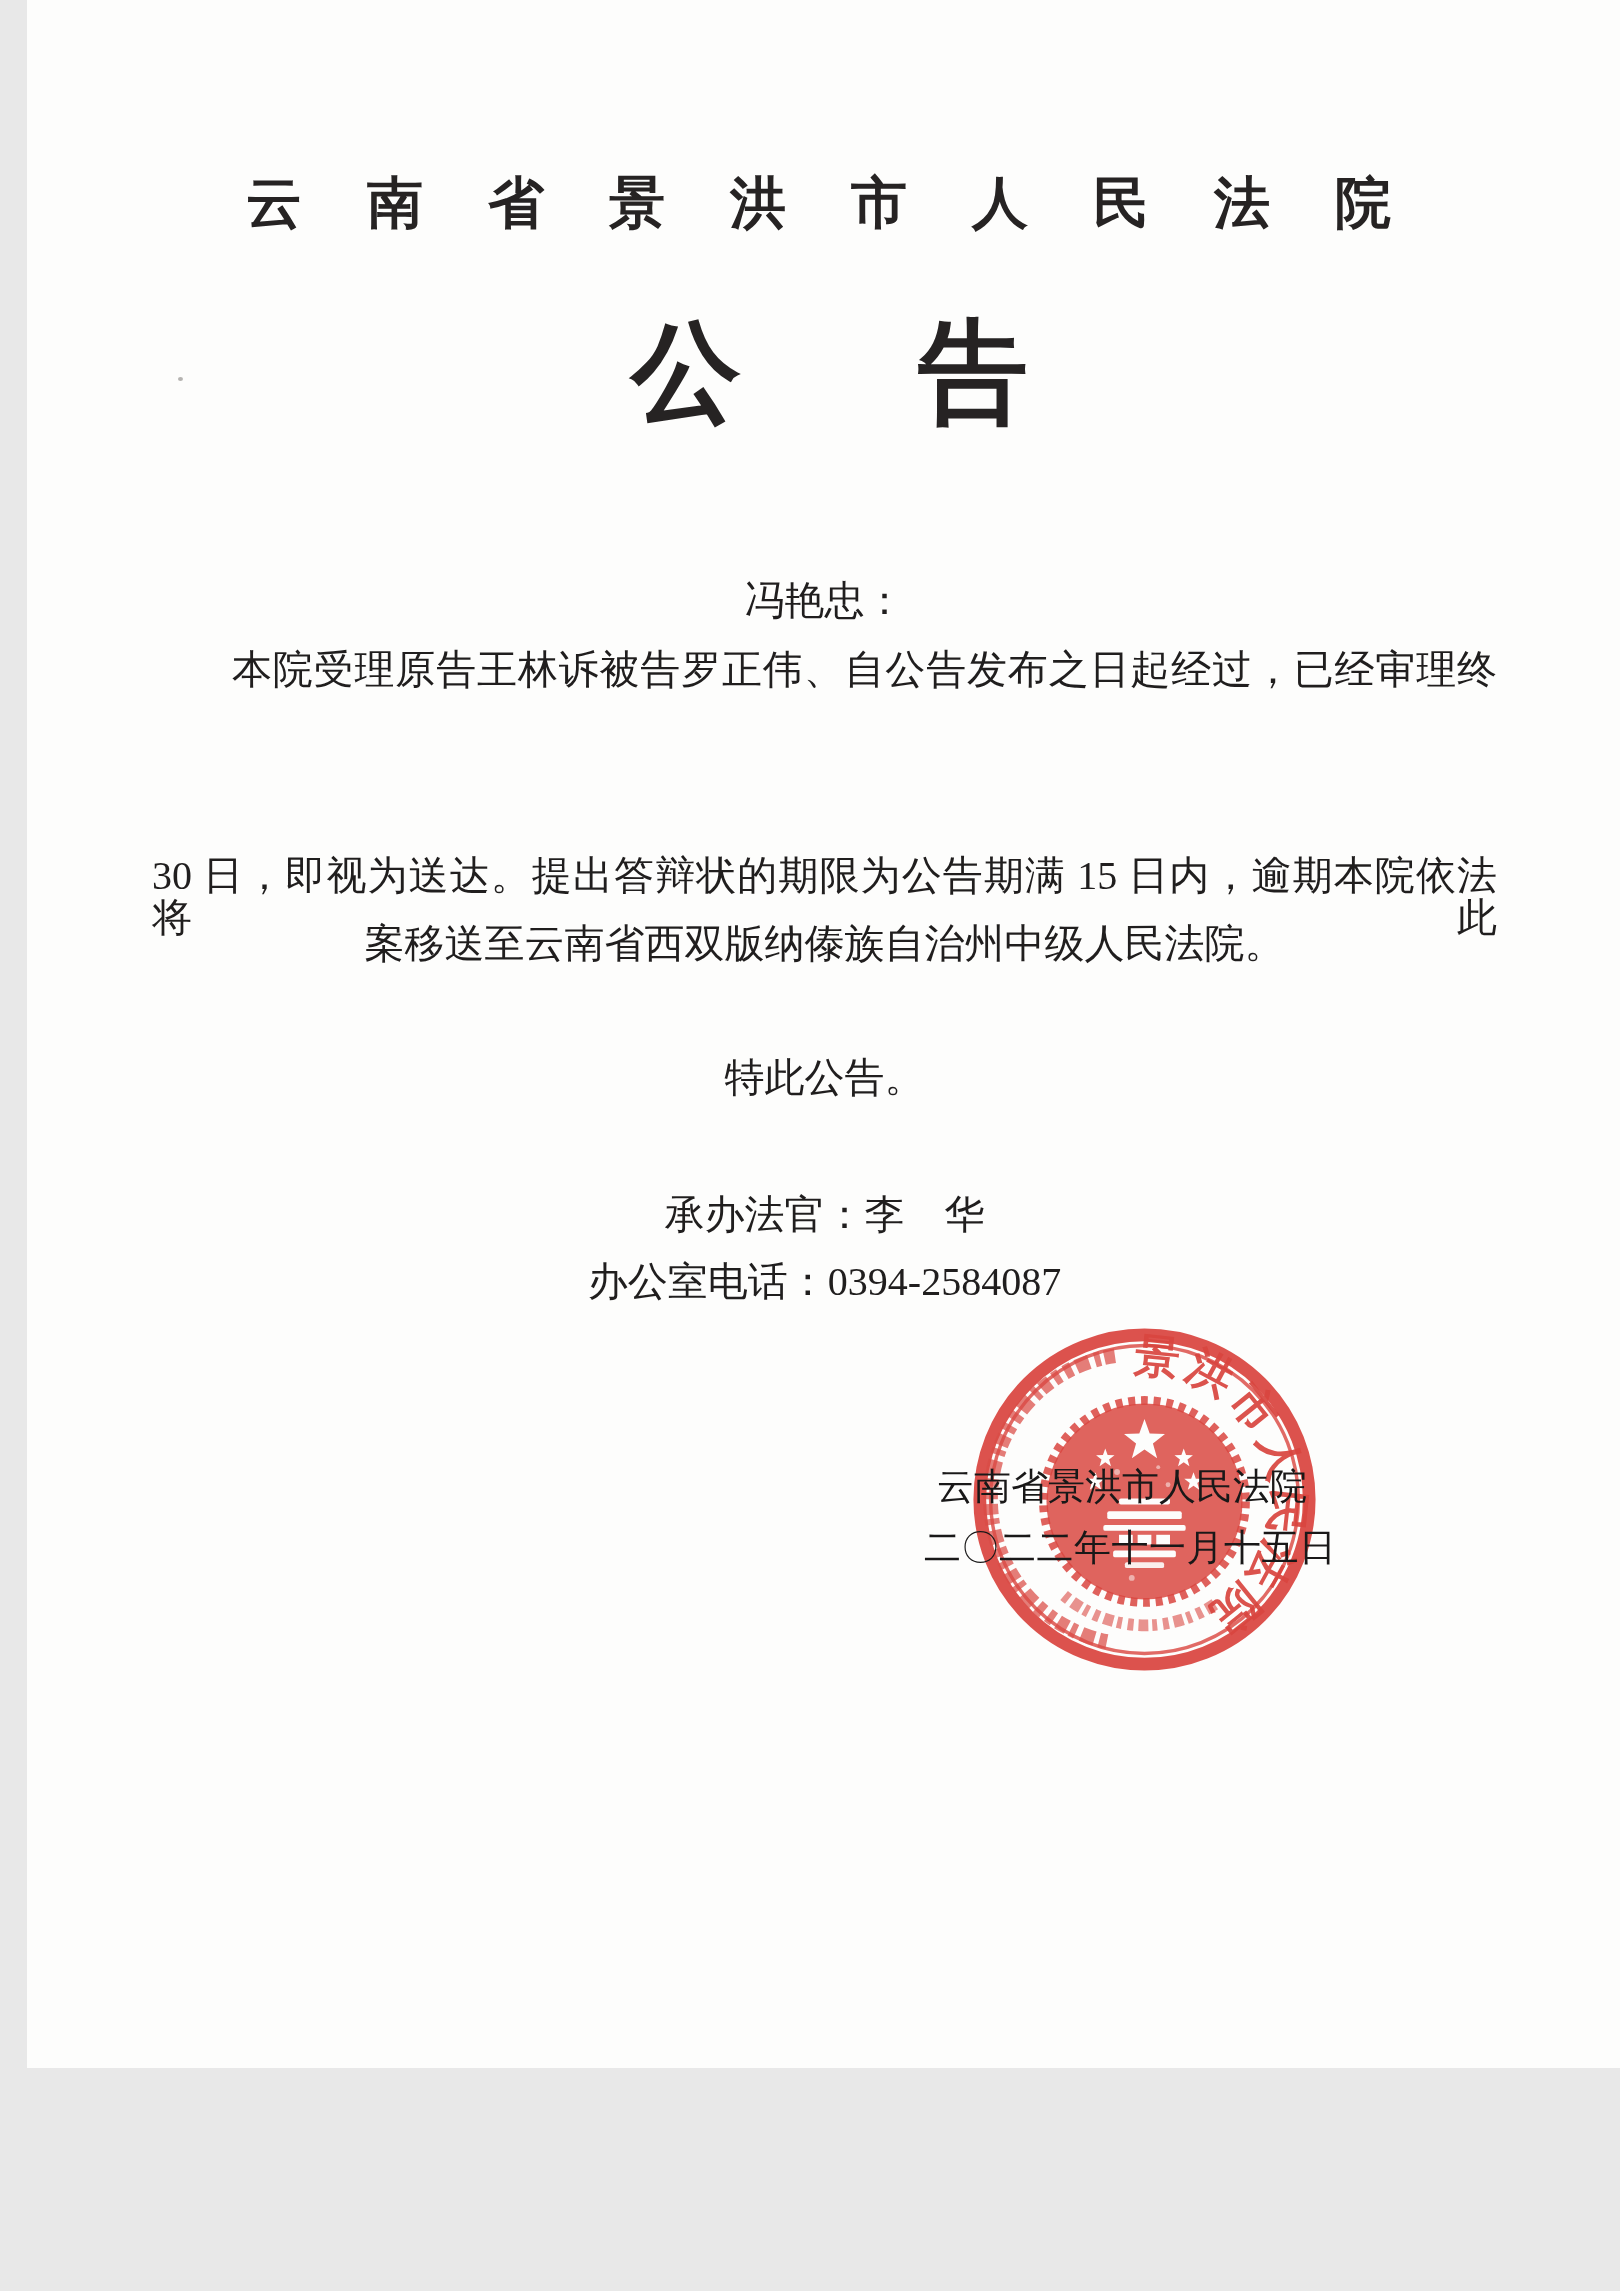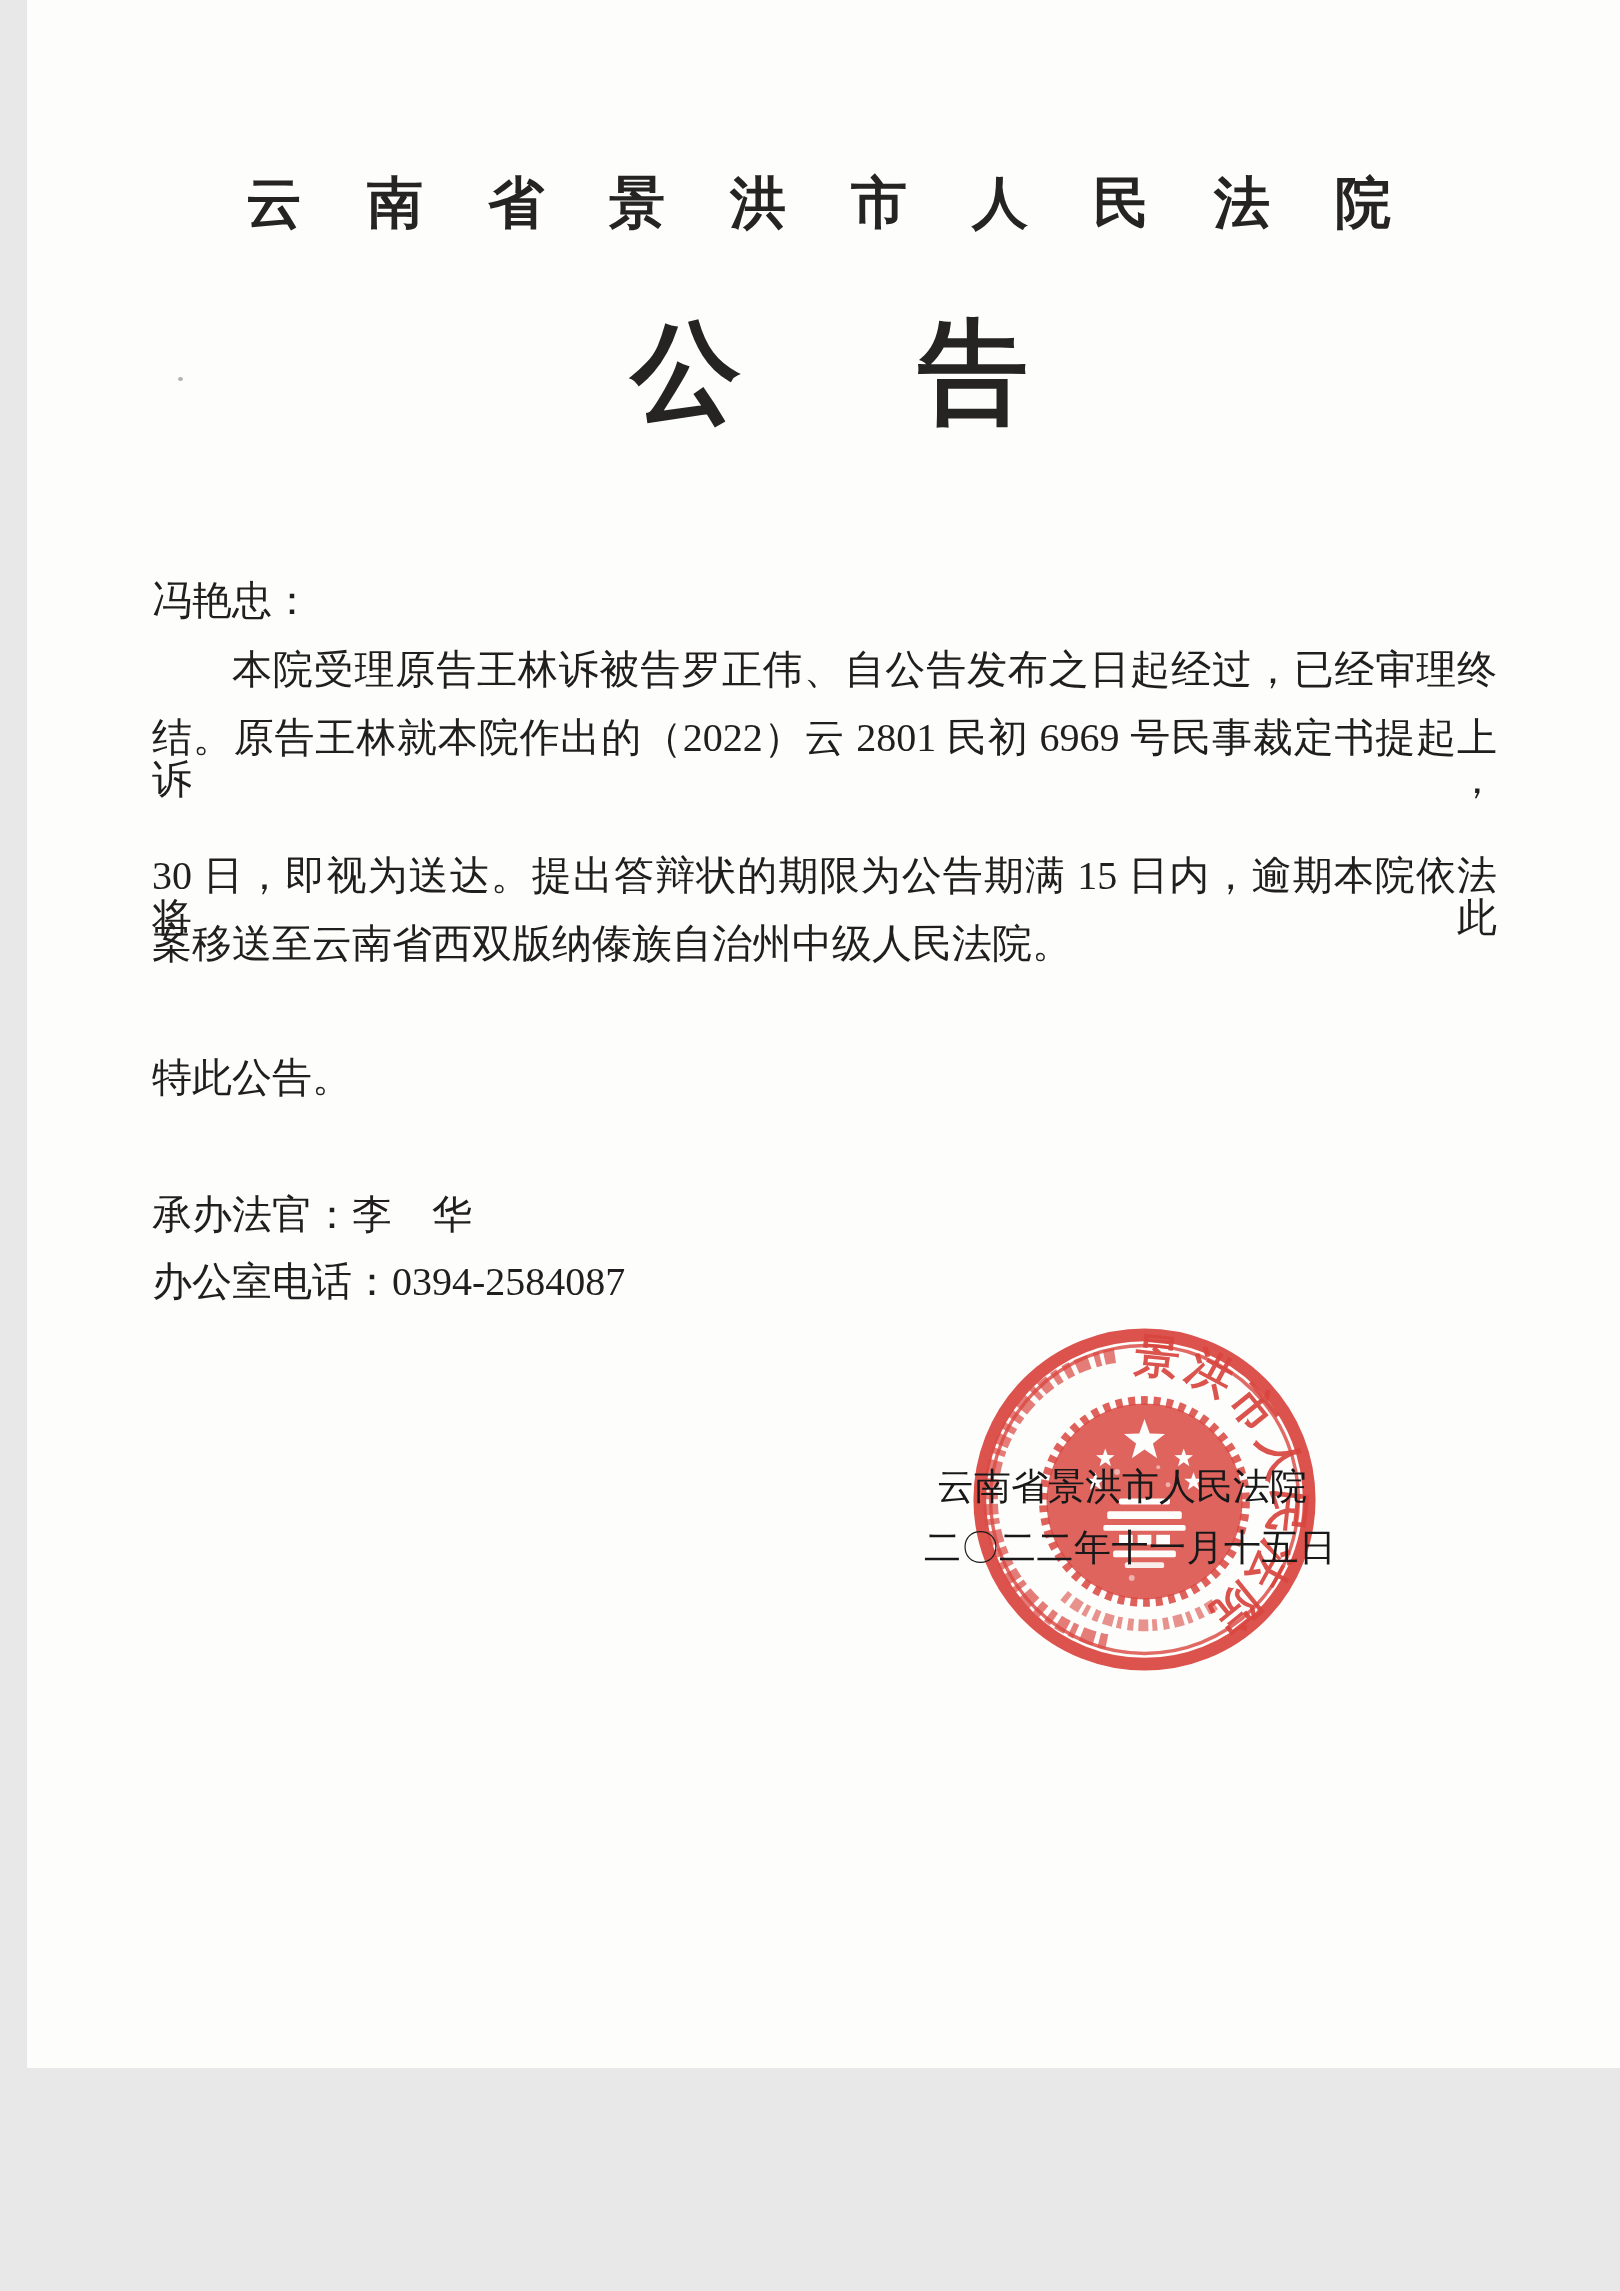--- a/index.html
+++ b/index.html
@@ -27,20 +27,21 @@
     font-weight:bold;
     letter-spacing:177px;
     white-space:nowrap;
     color:#262323;
   }
   .bodyline{
     left:125px;width:1345px;
     font-size:40px;line-height:42px;
     white-space:pre-wrap;
     color:#201e1e;
+    text-align:center;
   }
   .just{
     text-align:justify;
     text-align-last:justify;
     text-justify:inter-character;
   }
   .indent{text-indent:80px;}
   .speck{
     left:151px;top:377px;width:4.9px;height:3.9px;border-radius:50%;
     background:#8f8c88;opacity:.65;
@@ -62,21 +63,20 @@
 
   <div class="abs doc-title">云南省景洪市人民法院</div>
 
   <div class="abs doc-subtitle">公告</div>
 
   <div class="abs speck"></div>
 
   <div class="abs bodyline" style="top:580px">冯艳忠：</div>
 
   <div class="abs bodyline just indent" style="top:649px">本院受理原告王林诉被告罗正伟、自公告发布之日起经过，已经审理终</div>
-  <div class="abs bodyline just" style="top:717px">结。原告王林就本院作出的（2022）云 2801 民初 6969 号民事裁定书提起上诉，</div>
   <div class="abs bodyline just" style="top:855px">30 日，即视为送达。提出答辩状的期限为公告期满 15 日内，逾期本院依法将此</div>
   <div class="abs bodyline" style="top:923px">案移送至云南省西双版纳傣族自治州中级人民法院。</div>
 
   <div class="abs bodyline" style="top:1057px">特此公告。</div>
 
   <div class="abs bodyline" style="top:1194px">承办法官：李　华</div>
 
   <div class="abs bodyline" style="top:1261px">办公室电话：0394-2584087</div>
 
   <svg class="abs seal-wrap" viewBox="0 0 356 356">

